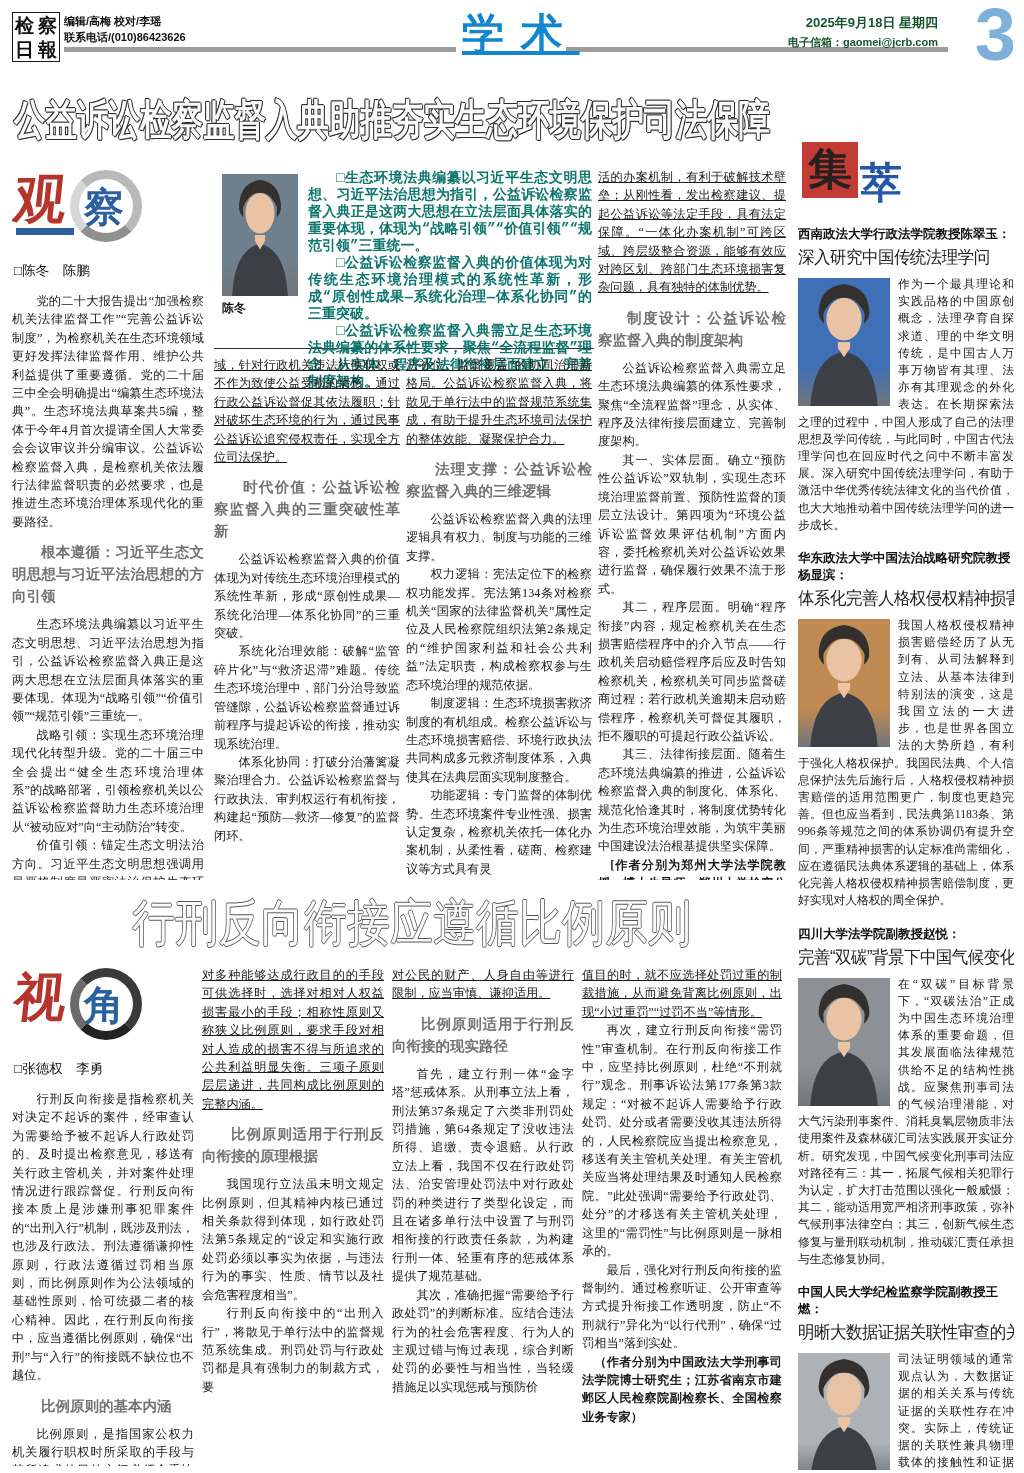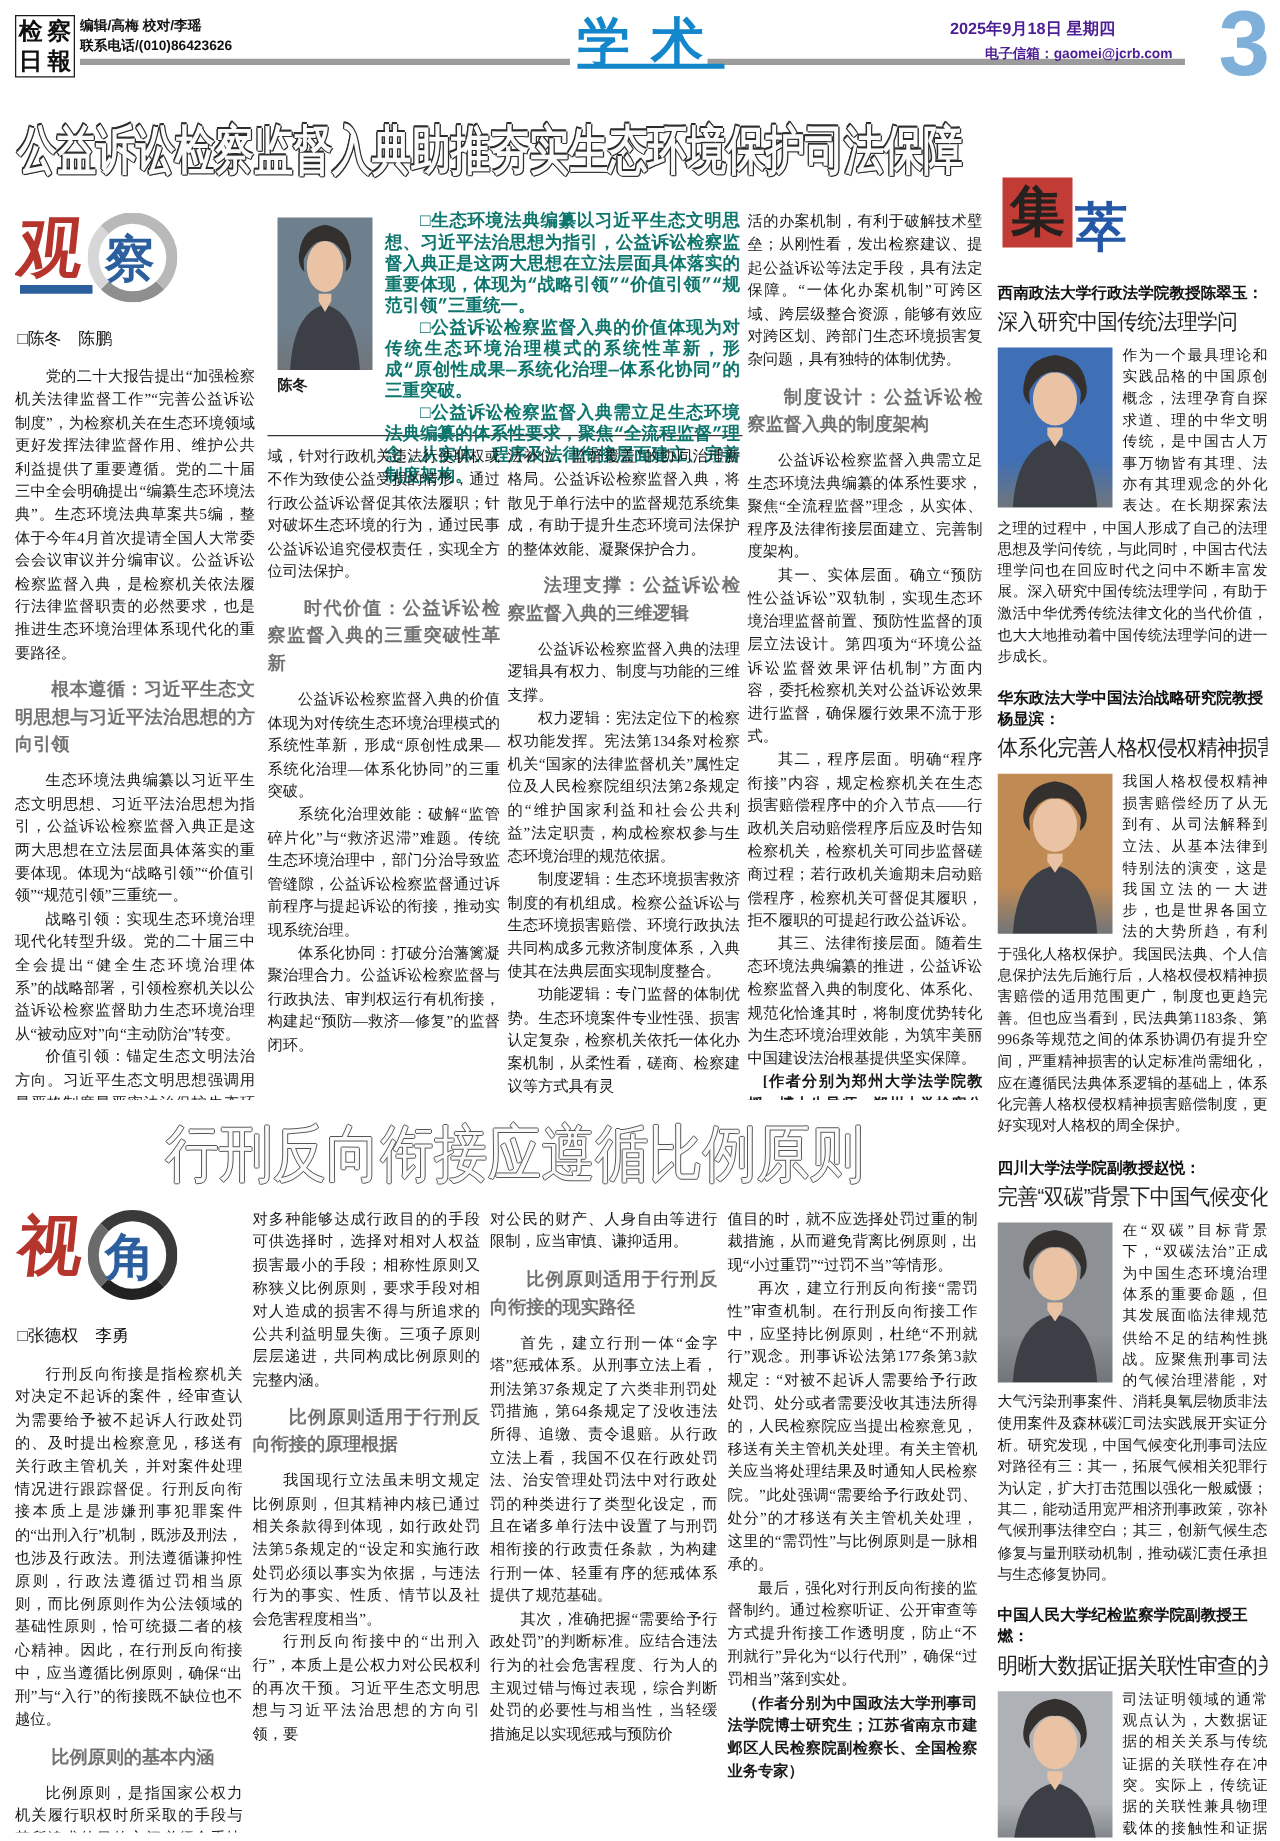--- a/index.html
+++ b/index.html
@@ -10,38 +10,38 @@
         display:grid;grid-template-columns:1fr 1fr;align-items:center;justify-items:center;
         font-weight:bold;font-size:19px;line-height:1;color:#101010;border:1px solid #1a1a1a;
         font-family:"Liberation Serif",serif;}
   .edinfo{position:absolute;left:64px;top:13px;font-family:"Liberation Sans","DejaVu Sans",sans-serif;
           font-size:11px;font-weight:bold;color:#111;line-height:16px;}
   .rule{position:absolute;height:5px;background:#9c9c9c;top:47px;}
   .rule.l{left:64px;width:392px;}
   .rule.r{left:566px;width:382px;}
   .section-title{position:absolute;left:462px;top:6px;font-family:"Liberation Sans",sans-serif;
           font-size:42px;font-weight:bold;color:#1487cc;letter-spacing:0.4em;white-space:nowrap;text-decoration:underline;}
-  .dateblock{position:absolute;right:86px;top:14px;text-align:left;
-          font-family:"Liberation Sans",sans-serif;color:#4c1d95;}
+  .dateblock{position:absolute;right:86px;top:14px;text-align:right;
+          font-family:"Liberation Sans",sans-serif;color:#14532d;}
   .dateblock .d1{font-size:13px;font-weight:bold;}
   .dateblock .d2{font-size:11px;font-weight:bold;margin-top:3px;margin-left:28px;}
   .pageno{position:absolute;right:8px;top:-8px;font-family:"Liberation Sans",sans-serif;
           font-size:74px;font-weight:bold;color:#7fb0da;}
   
   .headline1{position:absolute;left:14px;top:92px;white-space:nowrap;font-weight:bold;
           font-size:42px;letter-spacing:0;transform:scaleX(0.75);transform-origin:left top;
           color:#fbfbfb;text-shadow:1.4px 0 #2e2e2e,-1.4px 0 #2e2e2e,0 1.4px #2e2e2e,0 -1.4px #2e2e2e,
           1px 1px #2e2e2e,-1px -1px #2e2e2e;}
   .headline2{position:absolute;left:132px;top:890px;white-space:nowrap;
           font-size:50px;font-weight:normal;transform:scaleX(0.86);transform-origin:left top;
           color:#fafafa;text-shadow:1px 0 #555,-1px 0 #555,0 1px #555,0 -1px #555;}
   
   .col{position:absolute;overflow:hidden;text-align:justify;}
   .col .p{margin:0;font-size:12.2px;line-height:18.4px;text-indent:2em;}
-  .col .p.noind{text-indent:0;}
+  .col .p.noind{text-indent:0;text-decoration:underline;}
   .col .p.note{font-weight:bold;text-indent:1em;}
   .col .sub{margin:10px 0 8px 0;font-family:"Liberation Sans","DejaVu Sans",sans-serif;
             font-size:14.5px;font-weight:bold;color:#737373;line-height:22px;text-indent:2em;}
   
   #m-col1{left:12px;top:168px;width:192px;height:712px;}
   #m-col2{left:214px;top:356px;width:186px;height:524px;}
   #m-col3{left:406px;top:356px;width:186px;height:524px;}
   #m-col4{left:598px;top:168px;width:188px;height:712px;}
   
   #photobox{position:absolute;left:214px;top:168px;width:380px;height:180px;border-bottom:1.5px solid #333;}
@@ -191,21 +191,21 @@
         <p class="p">行刑反向衔接是指检察机关对决定不起诉的案件，经审查认为需要给予被不起诉人行政处罚的、及时提出检察意见，移送有关行政主管机关，并对案件处理情况进行跟踪督促。行刑反向衔接本质上是涉嫌刑事犯罪案件的“出刑入行”机制，既涉及刑法，也涉及行政法。刑法遵循谦抑性原则，行政法遵循过罚相当原则，而比例原则作为公法领域的基础性原则，恰可统摄二者的核心精神。因此，在行刑反向衔接中，应当遵循比例原则，确保“出刑”与“入行”的衔接既不缺位也不越位。</p>
         <h3 class="sub">比例原则的基本内涵</h3>
         <p class="p">比例原则，是指国家公权力机关履行职权时所采取的手段与其所追求的目的之间必须合乎比例，包括适当性原则、必要性原则与相称性原则。适当性原则要求所采取的手段有助于行政目的的实现；必要性原则要求在面</p>
       </div>
   </div>
   <div class="col" id="b-col2">
     <div>
         <p class="p noind">对多种能够达成行政目的的手段可供选择时，选择对相对人权益损害最小的手段；相称性原则又称狭义比例原则，要求手段对相对人造成的损害不得与所追求的公共利益明显失衡。三项子原则层层递进，共同构成比例原则的完整内涵。</p>
         <h3 class="sub">比例原则适用于行刑反向衔接的原理根据</h3>
         <p class="p">我国现行立法虽未明文规定比例原则，但其精神内核已通过相关条款得到体现，如行政处罚法第5条规定的“设定和实施行政处罚必须以事实为依据，与违法行为的事实、性质、情节以及社会危害程度相当”。</p>
-        <p class="p">行刑反向衔接中的“出刑入行”，本质上是公权力对公民权利的再次干预。习近平生态文明思想与习近平法治思想的方向引领，要</p>
+        <p class="p">行刑反向衔接中的“出刑入行”，将散见于单行法中的监督规范系统集成。刑罚处罚与行政处罚都是具有强制力的制裁方式，要</p>
       </div>
   </div>
   <div class="col" id="b-col3">
     <div>
         <p class="p noind">对公民的财产、人身自由等进行限制，应当审慎、谦抑适用。</p>
         <h3 class="sub">比例原则适用于行刑反向衔接的现实路径</h3>
         <p class="p">首先，建立行刑一体“金字塔”惩戒体系。从刑事立法上看，刑法第37条规定了六类非刑罚处罚措施，第64条规定了没收违法所得、追缴、责令退赔。从行政立法上看，我国不仅在行政处罚法、治安管理处罚法中对行政处罚的种类进行了类型化设定，而且在诸多单行法中设置了与刑罚相衔接的行政责任条款，为构建行刑一体、轻重有序的惩戒体系提供了规范基础。</p>
         <p class="p">其次，准确把握“需要给予行政处罚”的判断标准。应结合违法行为的社会危害程度、行为人的主观过错与悔过表现，综合判断处罚的必要性与相当性，当轻缓措施足以实现惩戒与预防价</p>
       </div>
   </div>

